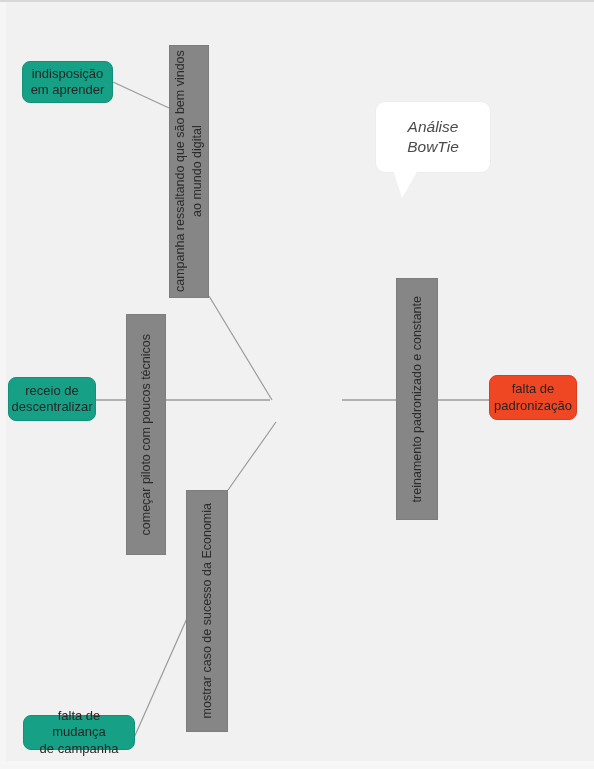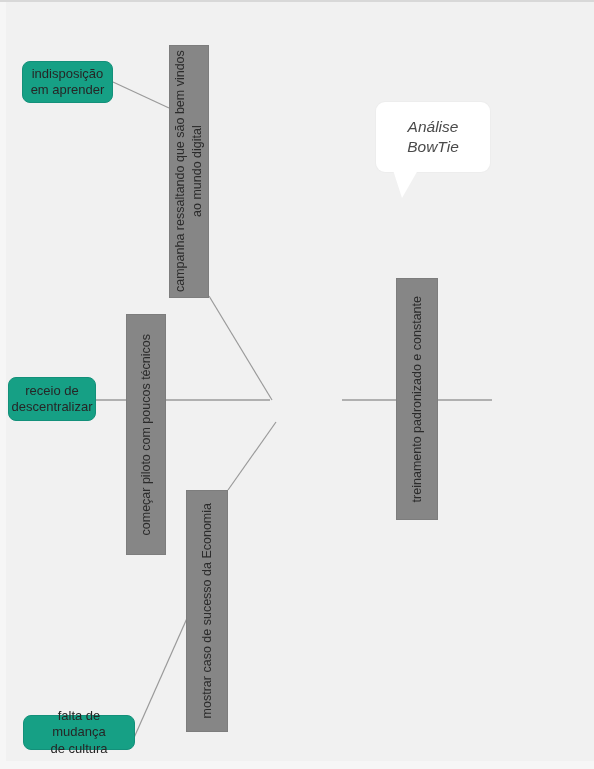--- a/index.html
+++ b/index.html
@@ -158,24 +158,30 @@
   <div class="node pill green" style="left:8px; top:375px; width:88px; height:44px;">
     <div>
       <span>receio de</span><br>
       <span>descentralizar</span>
     </div>
   </div>
 
   <div class="node pill green" style="left:23px; top:713px; width:112px; height:35px;">
     <div>
       <span>falta de mudança</span><br>
-      <span>de cultura</span>
-    </div>
-  </div>
-
+      <span>de campanha</span>
+    </div>
+  </div>
+
+  <div class="node pill orange" style="left:489px; top:373px; width:88px; height:45px;">
+    <div>
+      <span>falta de</span><br>
+      <span>padronização</span>
+    </div>
+  </div>
 
   <div class="node bar" style="left:169px; top:43px; width:40px; height:253px;">
     <div class="vtext">campanha ressaltando que são bem vindos ao mundo digital</div>
   </div>
 
   <div class="node bar" style="left:126px; top:312px; width:40px; height:241px;">
     <div class="vtext">começar piloto com poucos técnicos</div>
   </div>
 
   <div class="node bar" style="left:186px; top:488px; width:42px; height:242px;">

